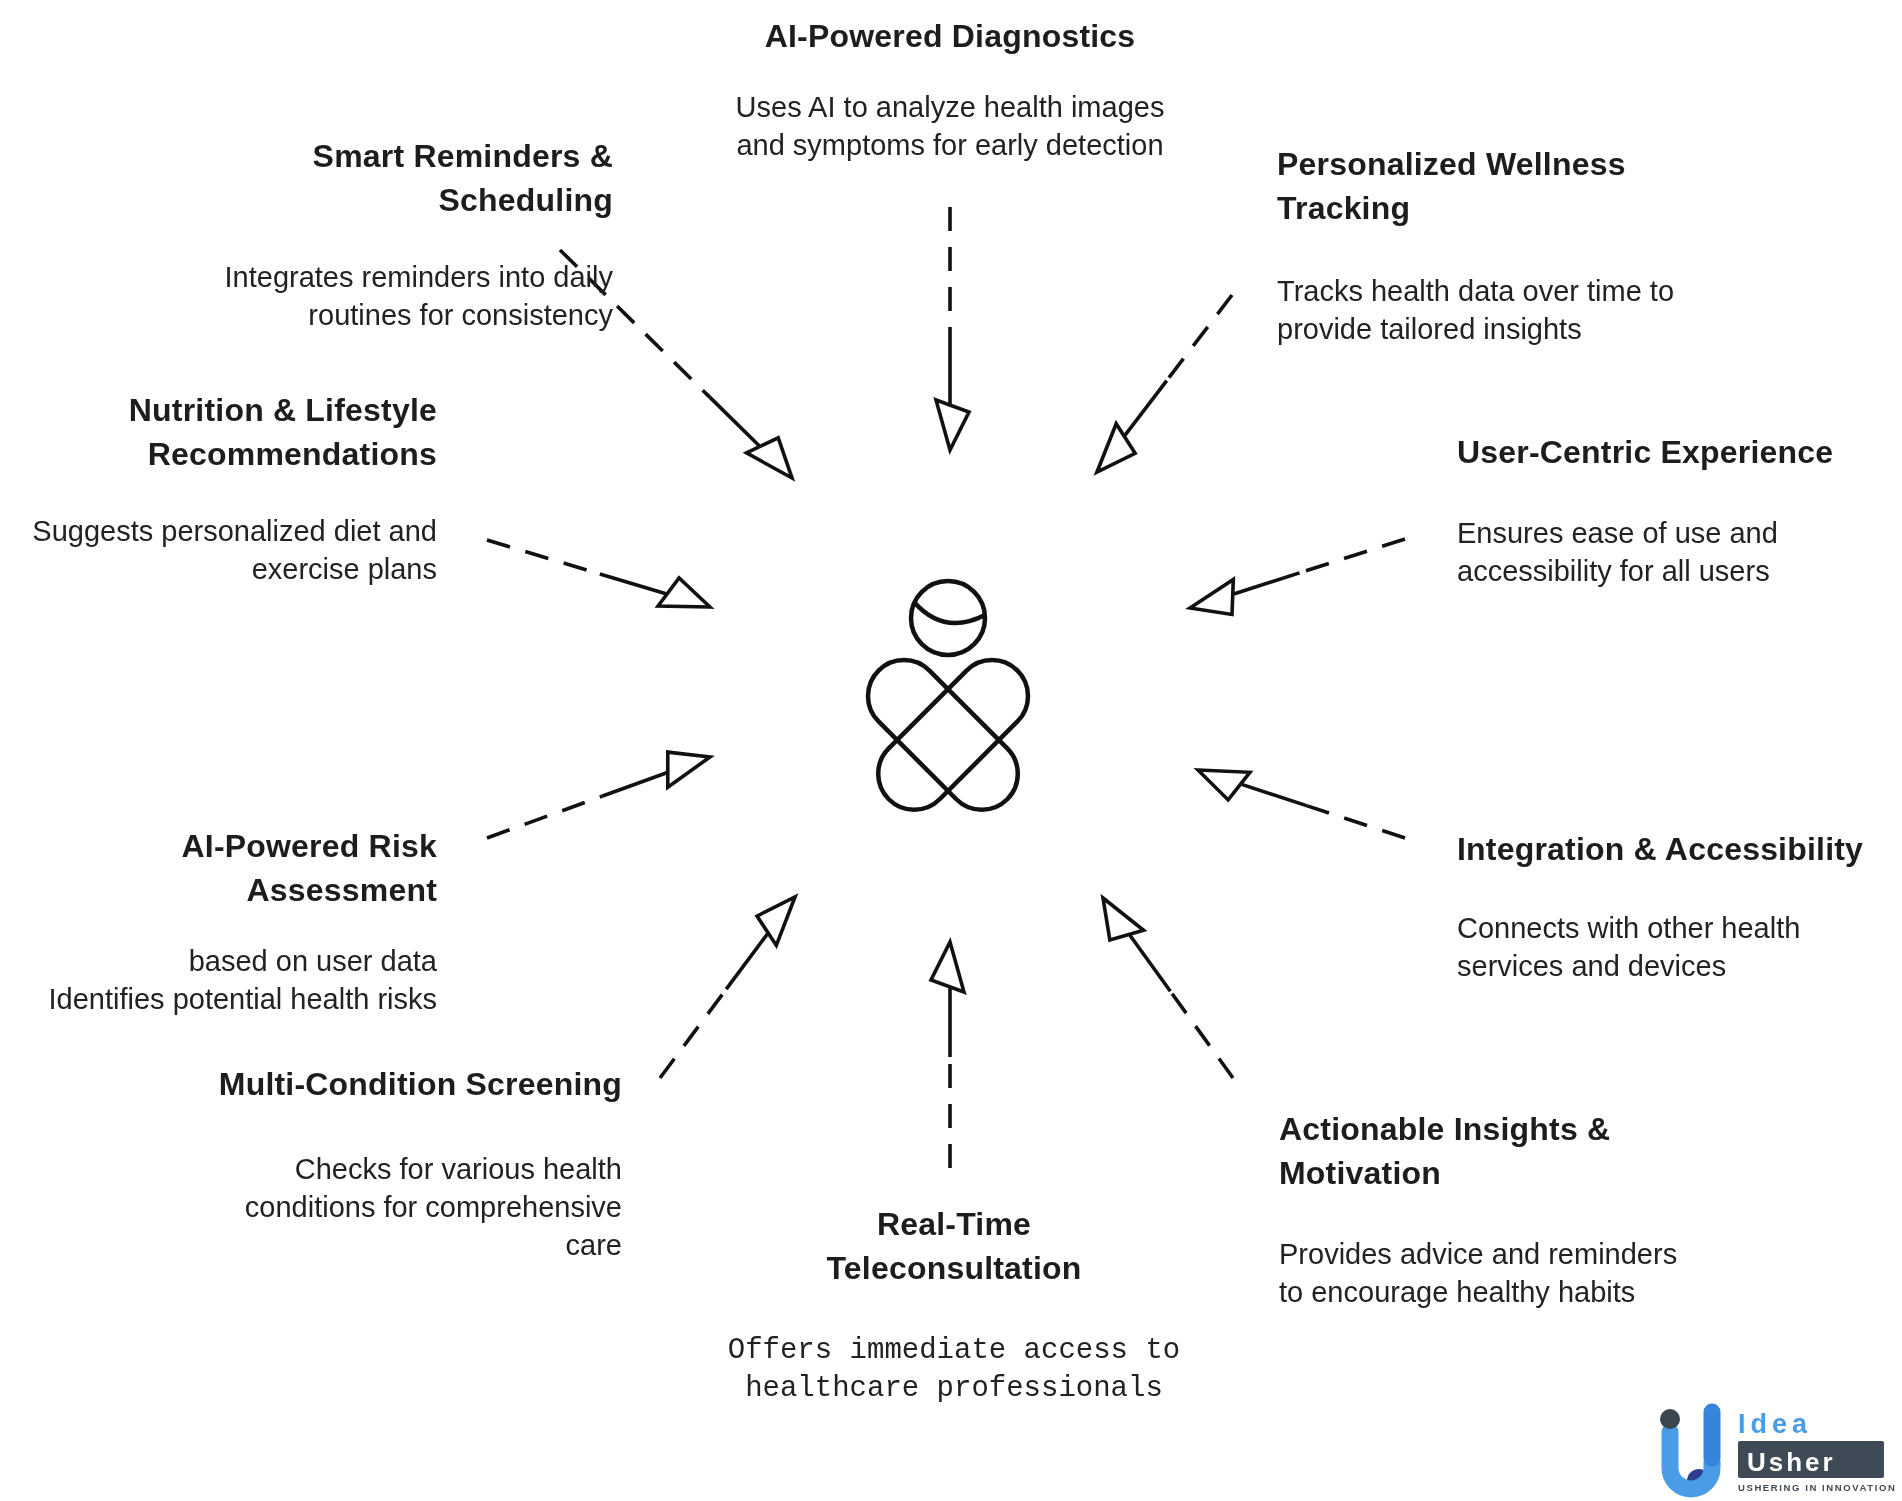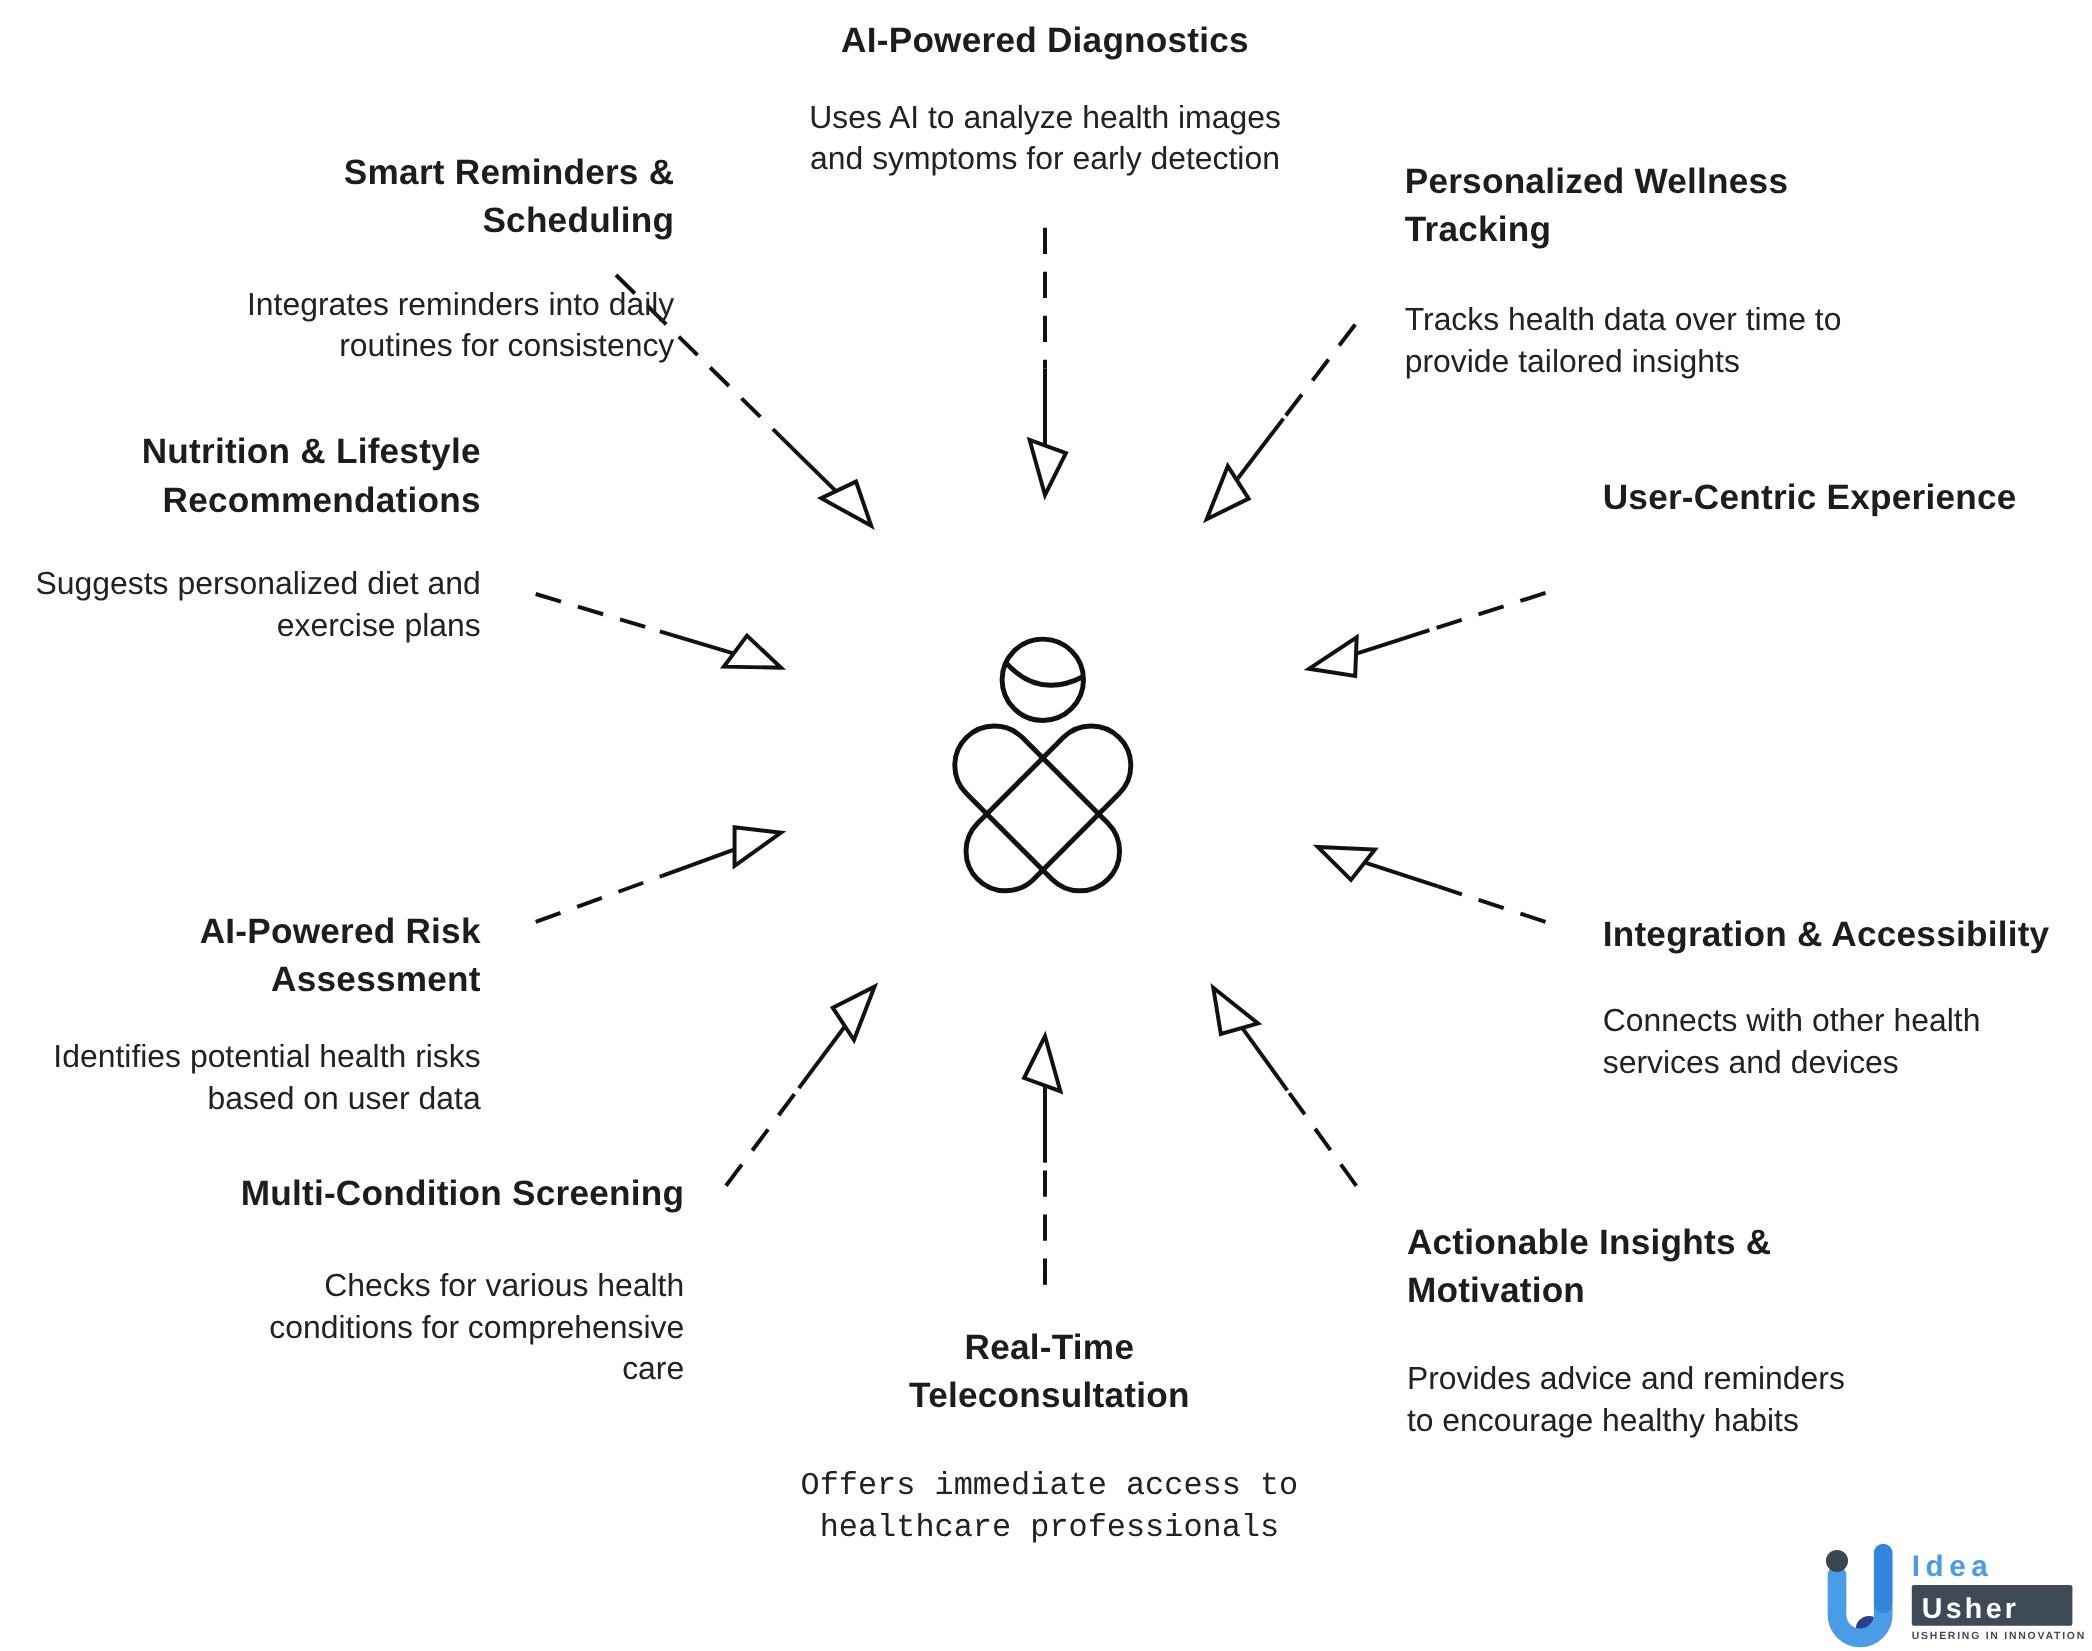--- a/index.html
+++ b/index.html
@@ -117,22 +117,22 @@
           <div>Suggests personalized diet and</div>
           <div>exercise plans</div>
         </div>
       </div>
       <div class="feature align-right" style="left: 0px; top: 824px; width: 437px;">
         <div class="f-title">
           <div>AI-Powered Risk</div>
           <div>Assessment</div>
         </div>
         <div class="f-desc" style="margin-top: 30px;">
+          <div>based on user data</div>
           <div>Identifies potential health risks</div>
-          <div>based on user data</div>
         </div>
       </div>
       <div class="feature align-right" style="left: 102px; top: 1062px; width: 520px;">
         <div class="f-title">
           <div>Multi-Condition Screening</div>
         </div>
         <div class="f-desc" style="margin-top: 44px;">
           <div>Checks for various health</div>
           <div>conditions for comprehensive</div>
           <div>care</div>
@@ -154,20 +154,24 @@
           <div>Tracking</div>
         </div>
         <div class="f-desc" style="margin-top: 42px;">
           <div>Tracks health data over time to</div>
           <div>provide tailored insights</div>
         </div>
       </div>
       <div class="feature align-left" style="left: 1457px; top: 430px; width: 445px;">
         <div class="f-title">
           <div>User-Centric Experience</div>
+        </div>
+        <div class="f-desc" style="margin-top: 40px;">
+          <div>Ensures ease of use and</div>
+          <div>accessibility for all users</div>
         </div>
       </div>
       <div class="feature align-left" style="left: 1457px; top: 827px; width: 445px;">
         <div class="f-title">
           <div>Integration &amp; Accessibility</div>
         </div>
         <div class="f-desc" style="margin-top: 38px;">
           <div>Connects with other health</div>
           <div>services and devices</div>
         </div>

